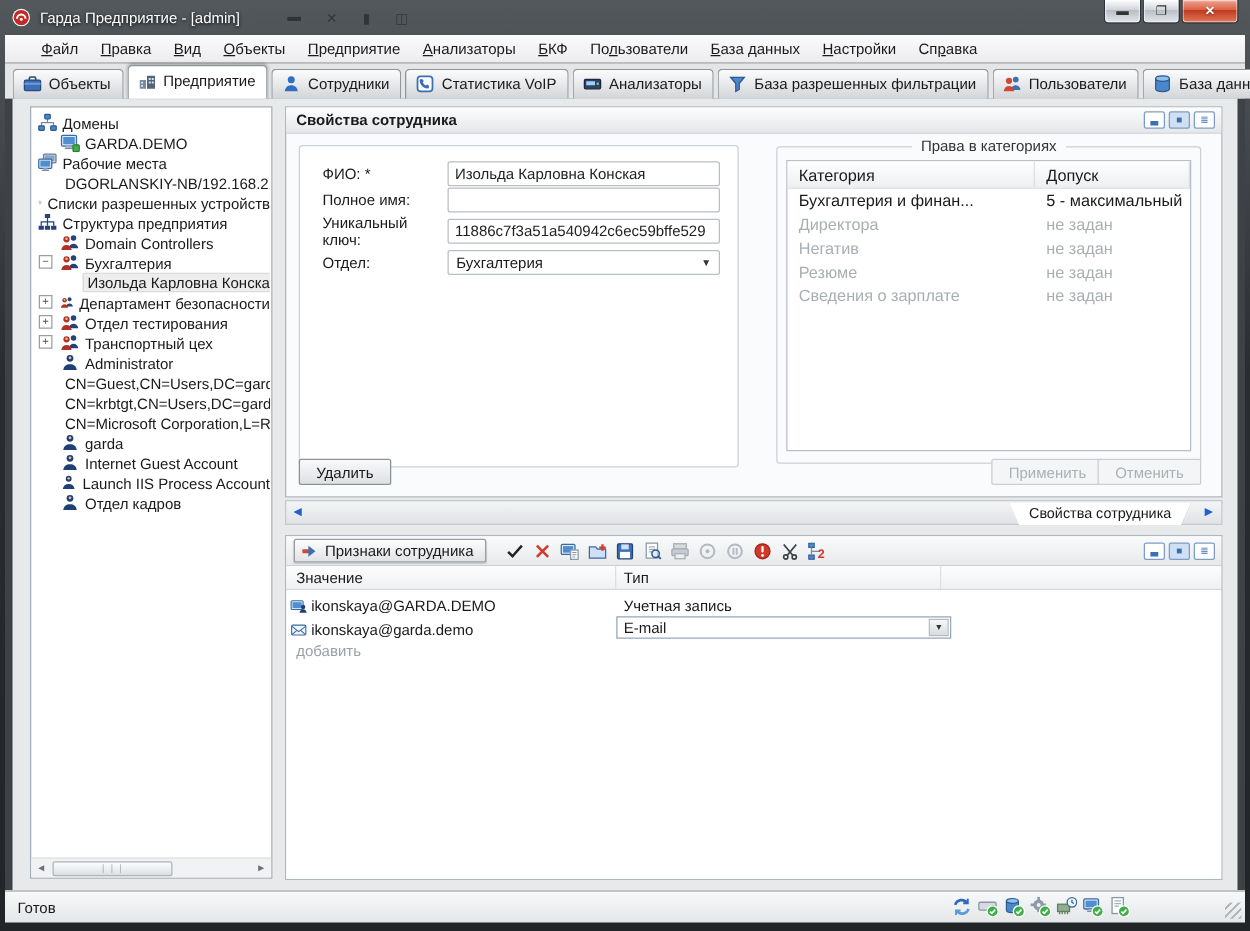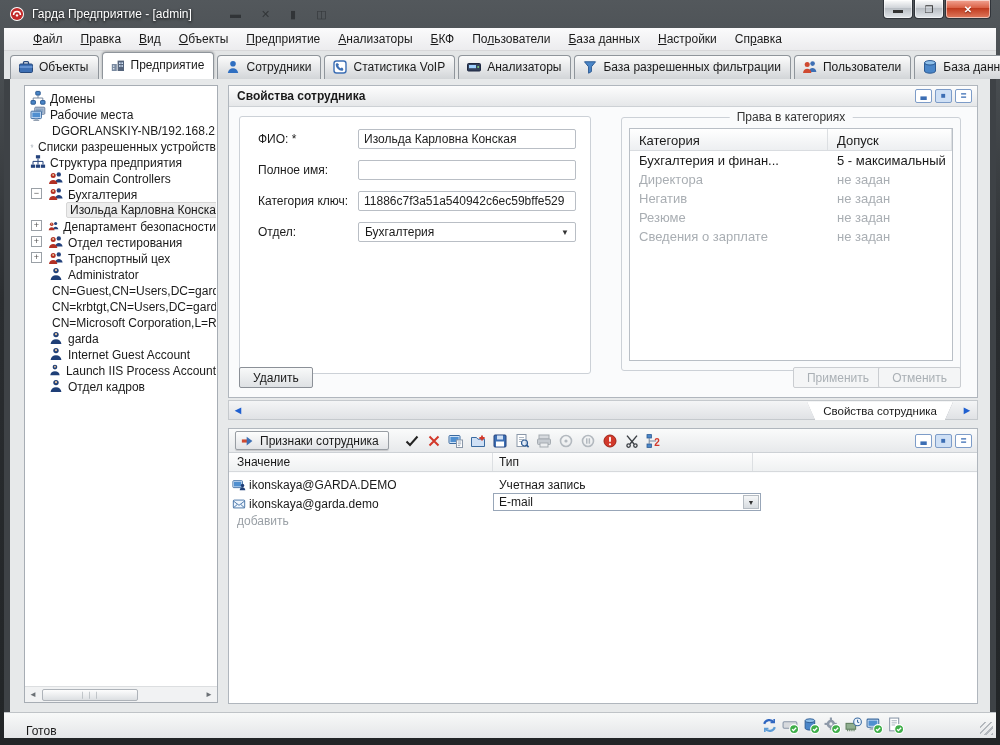--- a/index.html
+++ b/index.html
@@ -58,21 +58,21 @@
 .phead .ptitle{font-weight:bold}
 .pbtns{margin-left:auto;display:flex;gap:3px}
 .pbtn{width:17px;height:14px;border:1px solid #7d9cc8;border-radius:2px;background:#fff;display:flex;align-items:center;justify-content:center;
 font-size:8px;line-height:8px;color:#3c6eb4;cursor:default}
 .pbtn.max{background:#cfe0f5}
 .pbody{position:absolute;top:21px;left:0;right:0;bottom:0}
 
 
 .groupbox{position:absolute;left:10px;top:9px;width:352px;height:258px;border:1px solid #ccd1d7;border-radius:3px;background:#fff}
 .frow{display:flex;align-items:center;margin:12px 14px 0 18px}
-.frow + .frow{margin-top:11px}
+.frow + .frow{margin-top:1px}
 .flabel{width:100px;flex:none}
 .finput{flex:1;height:20px;border:1px solid #b9bec5;border-radius:2px;padding:0 5px;font:12px "Liberation Sans",sans-serif;color:#222;background:#fff}
 .combo1{flex:1;height:20px;border:1px solid #b9bec5;border-radius:2px;display:flex;align-items:center;padding:0 6px;background:#fff;cursor:default}
 .combo1 .arr{margin-left:auto;font-size:8px;color:#333}
 
 
 .fieldset{position:absolute;left:392px;right:16px;top:10px;height:254px;border:1px solid #ccd1d7;border-radius:3px}
 .legend{position:absolute;top:-8px;left:50%;transform:translateX(-50%);background:#fafbfc;padding:0 7px;color:#333;white-space:nowrap}
 .rtable{position:absolute;left:7px;right:7px;top:10px;bottom:9px;border:1px solid #b9bfc6;background:#fff;overflow:hidden;font-size:13px}
 .rhead{height:22px;display:flex;background:linear-gradient(#ffffff,#edeff1);border-bottom:1px solid #d9dce0}
@@ -117,21 +117,21 @@
 .bval{width:264px;display:flex;align-items:center;gap:3px;padding-left:3px;overflow:hidden;white-space:nowrap}
 .btype{padding-left:6px}
 .brow.editing .btype{padding-left:0}
 .combo2{width:268px;height:18px;border:1px solid #98a6b8;background:#fff;display:flex;align-items:center;padding-left:5px;position:relative}
 .combo2 .cb{position:absolute;right:1px;top:1px;bottom:1px;width:16px;background:linear-gradient(#f6f7f8,#d8dce0);
 border:1px solid #b6bcc2;display:flex;align-items:center;justify-content:center;font-size:7px;color:#333}
 .addrow{color:#9aa0a6;padding-left:8px;height:19px;display:flex;align-items:center}
 
 
 .statusbar{position:absolute;left:4px;right:4px;bottom:7px;height:26px;background:linear-gradient(#f8f9f9,#e4e6e8);
-border-top:1px solid #bfc3c7;display:flex;align-items:flex-end;padding-left:22px}
+border-top:1px solid #bfc3c7;display:flex;align-items:center;padding-left:10px}
 .sicons{position:absolute;right:92px;top:4px;display:flex;gap:4px;align-items:center}
 .grip{position:absolute;right:3px;bottom:3px;width:13px;height:13px;
 background:repeating-linear-gradient(135deg,transparent 0 3px,#b3b8bd 3px 4.5px)}
 </style>
 </head>
 <body>
 
 <svg width="0" height="0" style="position:absolute">
 <defs>
 <symbol id="i-garda" viewBox="0 0 16 16">
@@ -462,20 +462,26 @@
 <div class="workspace">
 
   <div class="treepanel">
     <div class="tree">
       <div class="trow d0">
           <svg class="ic16">
             <use href="#i-network"></use>
           </svg>
           <span class="tlbl">Домены</span>
         </div>
+      <div class="trow d1">
+          <svg class="ic16">
+            <use href="#i-computer"></use>
+          </svg>
+          <span class="tlbl">GARDA.DEMO</span>
+        </div>
       <div class="trow d0">
           <svg class="ic16">
             <use href="#i-workstations"></use>
           </svg>
           <span class="tlbl">Рабочие места</span>
         </div>
       <div class="trow d1">
           <svg class="ic16">
             <use href="#i-computer"></use>
           </svg>
@@ -602,21 +608,21 @@
       <div class="groupbox">
         <div class="frow">
           <span class="flabel">ФИО: *</span>
           <input class="finput" value="Изольда Карловна Конская" style="">
         </div>
         <div class="frow">
           <span class="flabel">Полное имя:</span>
           <input class="finput" value="" style="">
         </div>
         <div class="frow">
-          <span class="flabel">Категория ключ:</span>
+          <span class="flabel">Уникальный ключ:</span>
           <input class="finput" value="11886c7f3a51a540942c6ec59bffe529" style="">
         </div>
         <div class="frow">
           <span class="flabel">Отдел:</span>
           <div class="combo1">
             <span>Бухгалтерия</span>
             <span class="arr">▼</span>
           </div>
         </div>
       </div>

